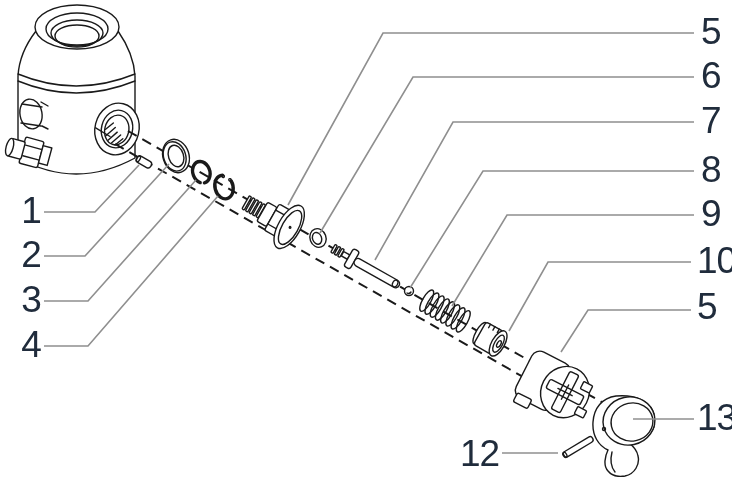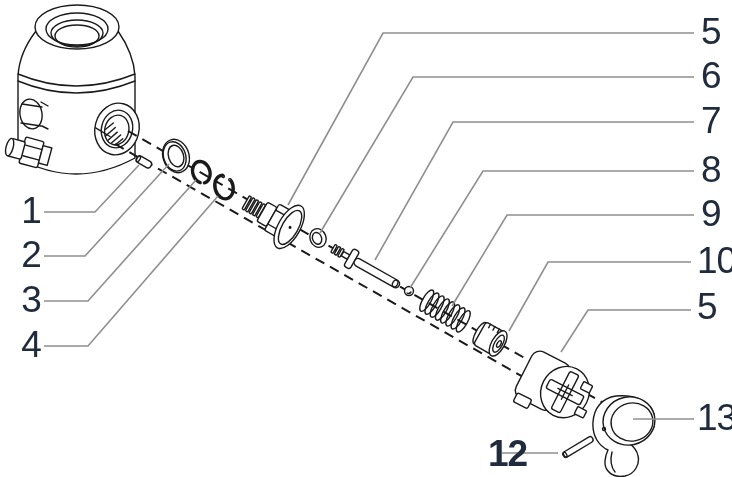--- a/index.html
+++ b/index.html
@@ -183,15 +183,15 @@
   <div class="callout ctr" style="left:18px;top:236px;">2</div>
   <div class="callout ctr" style="left:18px;top:281px;">3</div>
   <div class="callout ctr" style="left:18px;top:326px;">4</div>
   <div class="callout" style="left:701px;top:13px;">5</div>
   <div class="callout" style="left:701px;top:57px;">6</div>
   <div class="callout" style="left:701px;top:102px;">7</div>
   <div class="callout" style="left:701px;top:151px;">8</div>
   <div class="callout" style="left:701px;top:195px;">9</div>
   <div class="callout" style="left:697px;top:242px;">10</div>
   <div class="callout" style="left:697px;top:288px;">5</div>
-  <div class="callout" style="left:488px;top:435px;font-weight:bold;">12</div>
+  <div class="callout" style="left:460px;top:435px;">12</div>
   <div class="callout" style="left:697px;top:399px;">13</div>
 </div>
 
 </body></html>

